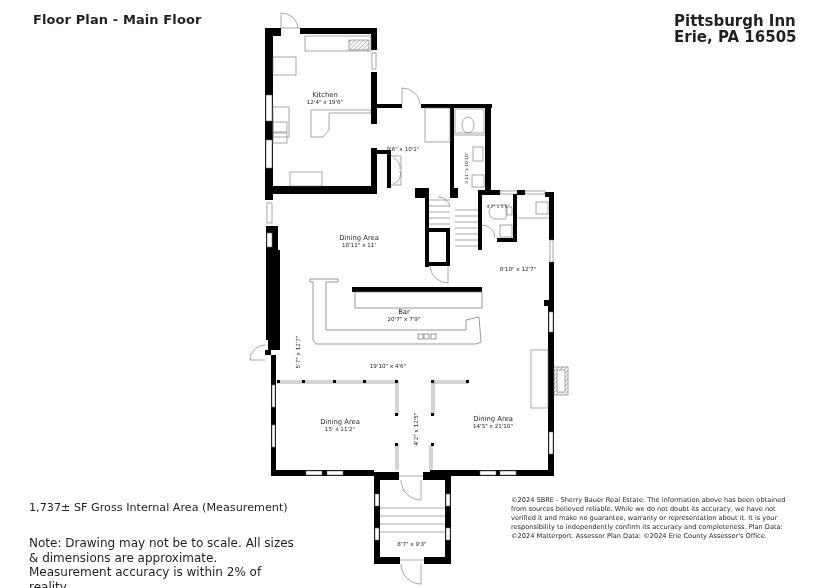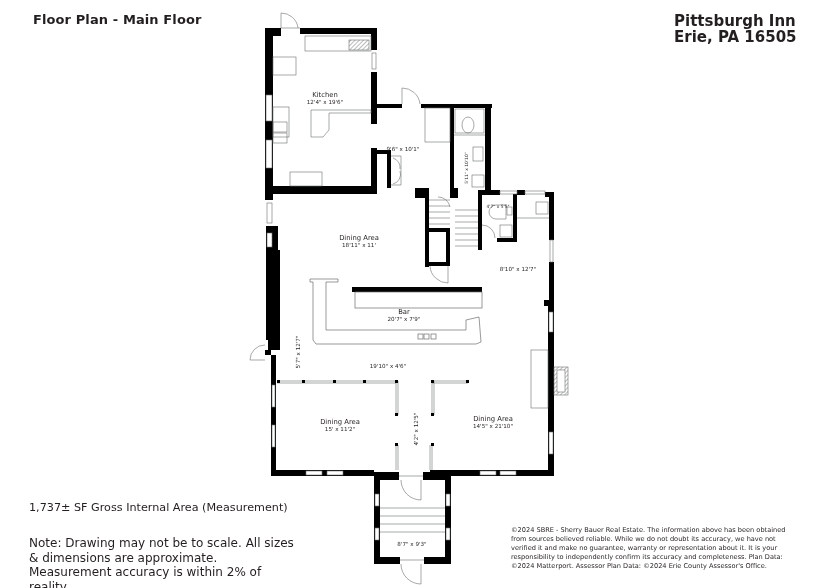--- a/index.html
+++ b/index.html
@@ -2,21 +2,21 @@
 <html><head>
 <meta charset="utf-8">
 <style>
   html, body { margin: 0; padding: 0; background: #ffffff; }
   body { width: 820px; height: 588px; position: relative; overflow: hidden; font-family: "DejaVu Sans", "Liberation Sans", sans-serif; color: #231f20; }
   .title { position: absolute; left: 33px; top: 12px; font-weight: bold; font-size: 13px; letter-spacing: 0.1px; }
   .address { position: absolute; left: 674px; top: 14px; font-weight: bold; font-size: 15px; line-height: 15.5px; }
   .address div { white-space: nowrap; }
   .area { position: absolute; left: 29px; top: 501px; font-size: 11.2px; line-height: 14.5px; }
   .note { position: absolute; left: 29px; top: 536px; font-size: 12px; line-height: 14.5px; width: 270px; }
-  .disclaimer { position: absolute; left: 511px; top: 526px; font-size: 6.6px; line-height: 8.9px; width: 290px; }
+  .disclaimer { position: absolute; left: 511px; top: 496px; font-size: 6.6px; line-height: 8.9px; width: 290px; }
   svg.plan { position: absolute; left: 0; top: 0; }
   .lbl { font-family: "DejaVu Sans", "Liberation Sans", sans-serif; fill: #231f20; }
   .rn { font-size: 6.8px; }
   .rd { font-size: 5.6px; }
   .rs { font-size: 4.4px; }
 </style>
 </head>
 <body>
 
 <div class="title">Floor Plan - Main Floor</div>

